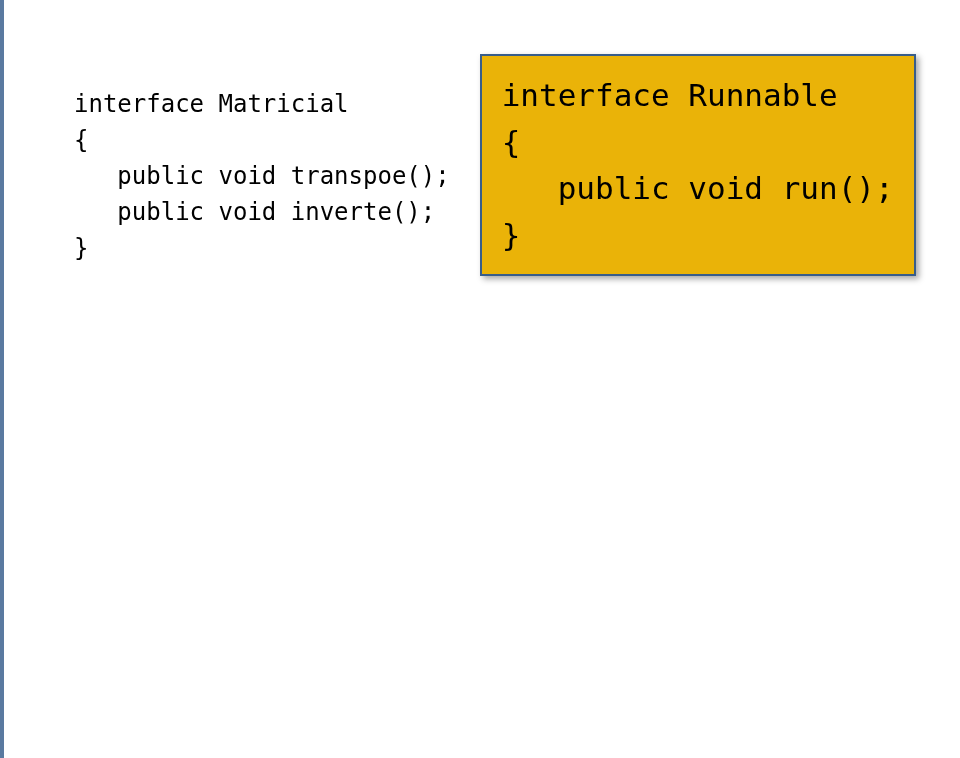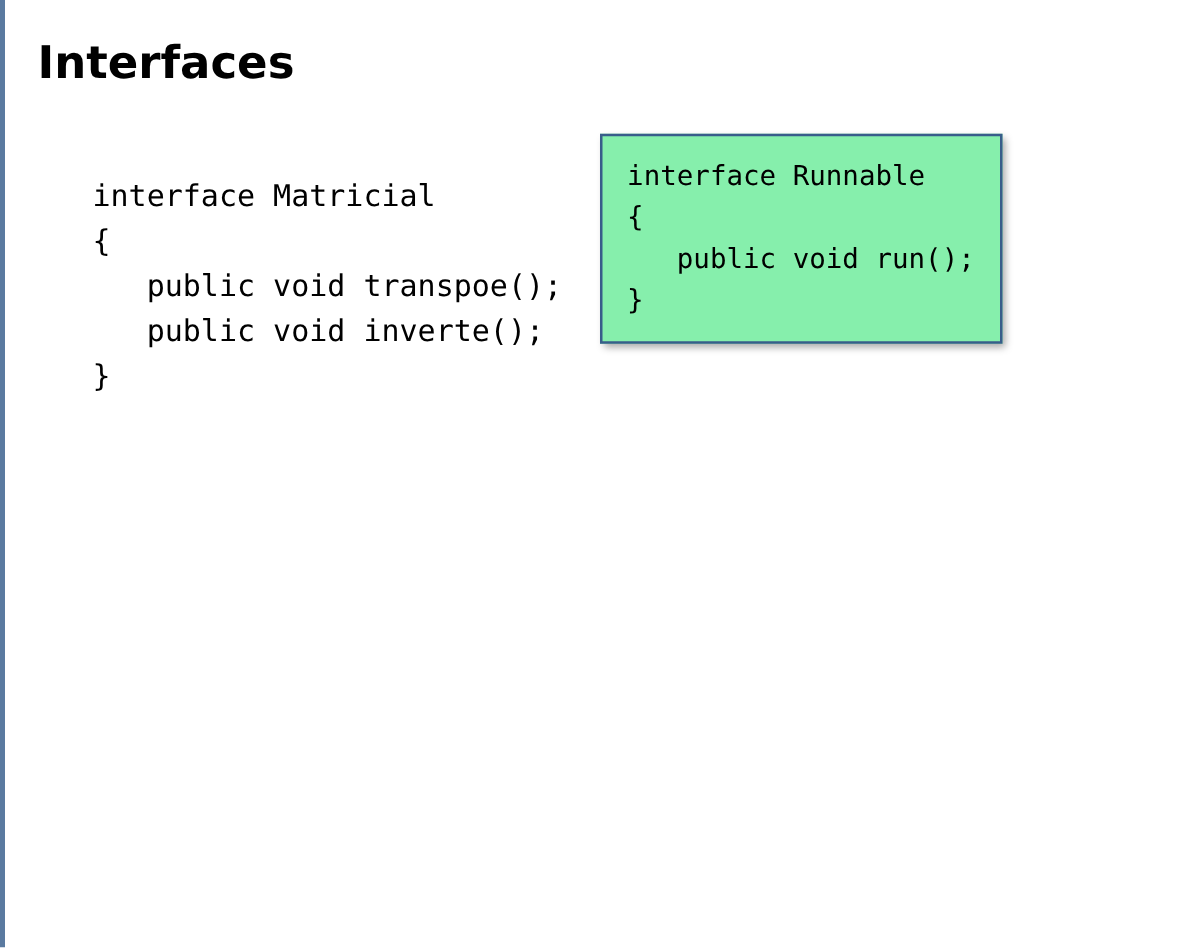--- a/index.html
+++ b/index.html
@@ -56,36 +56,35 @@
     font-family: "DejaVu Sans Mono", "Liberation Mono", "Courier New", monospace;
     font-size: 24px;
     line-height: 1.5;
     white-space: pre;
     color: #000000;
     padding-top: 32px;
   }
   .code-box {
     border: 2px solid #385d8a;
     box-shadow: 3px 3px 6px rgba(0,0,0,0.35);
-    background: #86efac;
+    background: #eab308;
     padding: 16px 20px 16px 20px;
     font-family: "DejaVu Sans Mono", "Liberation Mono", "Courier New", monospace;
-    font-size: 22px;
+    font-size: 31px;
     line-height: 1.5;
     white-space: pre;
     color: #000000;
     height: fit-content;
   }
 </style>
 </head>
 <body>
 
 <div class="page">
 
-  <h1 class="title">Interfaces</h1>
 
   <div class="bullets">
   </div>
 
   <div class="code-area">
     <div class="code-block-a">interface Matricial
 {
    public void transpoe();
    public void inverte();
 }</div>

